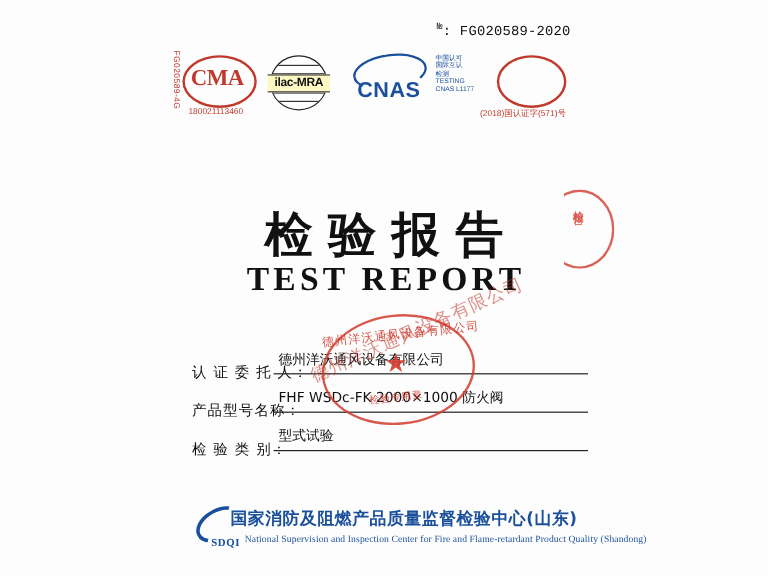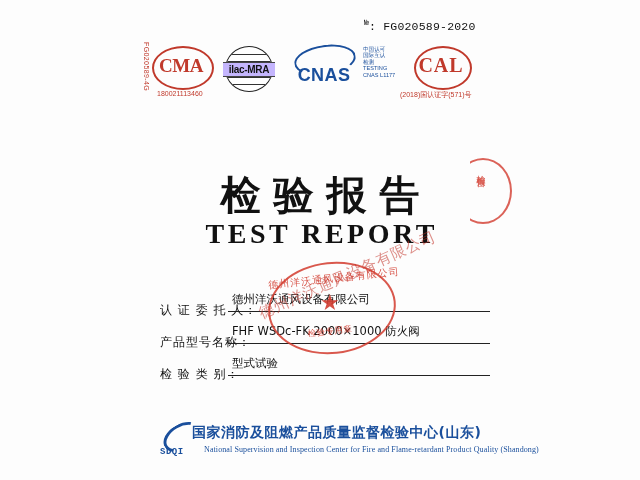--- a/index.html
+++ b/index.html
@@ -125,21 +125,21 @@
     left: -4px;
     width: 54px;
     border-top: 1px solid #333;
   }
   .ilac .band {
     position: absolute;
     left: 1px;
     top: 18px;
     width: 52px;
     height: 13px;
-    background: #c4b5fd;
+    background: #fef9c3;
     border-top: 1px solid #444;
     border-bottom: 1px solid #444;
     text-align: center;
     font-family: "Liberation Sans", sans-serif;
     font-weight: bold;
     font-size: 10px;
     line-height: 13px;
     color: #111;
     letter-spacing: -0.3px;
   }
@@ -422,22 +422,22 @@
     border-radius: 50%;
     border-right-color: transparent;
     border-bottom-color: transparent;
     transform: rotate(-30deg);
   }
   .footer .logo .sdqi {
     position: absolute;
     left: 0;
     top: 23px;
     width: 40px;
-    text-align: left;
-    font-family: Liberation Mono, monospace;
+    text-align: right;
+    font-family: Liberation Serif, serif;
     font-weight: bold;
     font-size: 9px;
     color: #1a4f9c;
     letter-spacing: 0.5px;
   }
   .footer .org-cn {
     position: absolute;
     left: 192px;
     top: 6px;
     font-family: "DejaVu Sans", sans-serif;
@@ -488,21 +488,20 @@
     </div>
 
     <div class="cnas">
       <div class="swoosh"></div>
       <div class="name">CNAS</div>
     </div>
     <div class="cnas-side">中国认可<br>国际互认<br>检测<br>TESTING<br>CNAS L1177</div>
 
     <div class="cal">
       <div class="ring"></div>
-      <div class="txt">CAL</div>
     </div>
     <div class="cal-code" style="left:262px;">(2018)国认证字(571)号</div>
   </div>
 
   <div class="edge-seal">
     <div class="c"></div>
     <div class="t">检验报告</div>
   </div>
 
   <div class="title-cn">检验报告</div>

